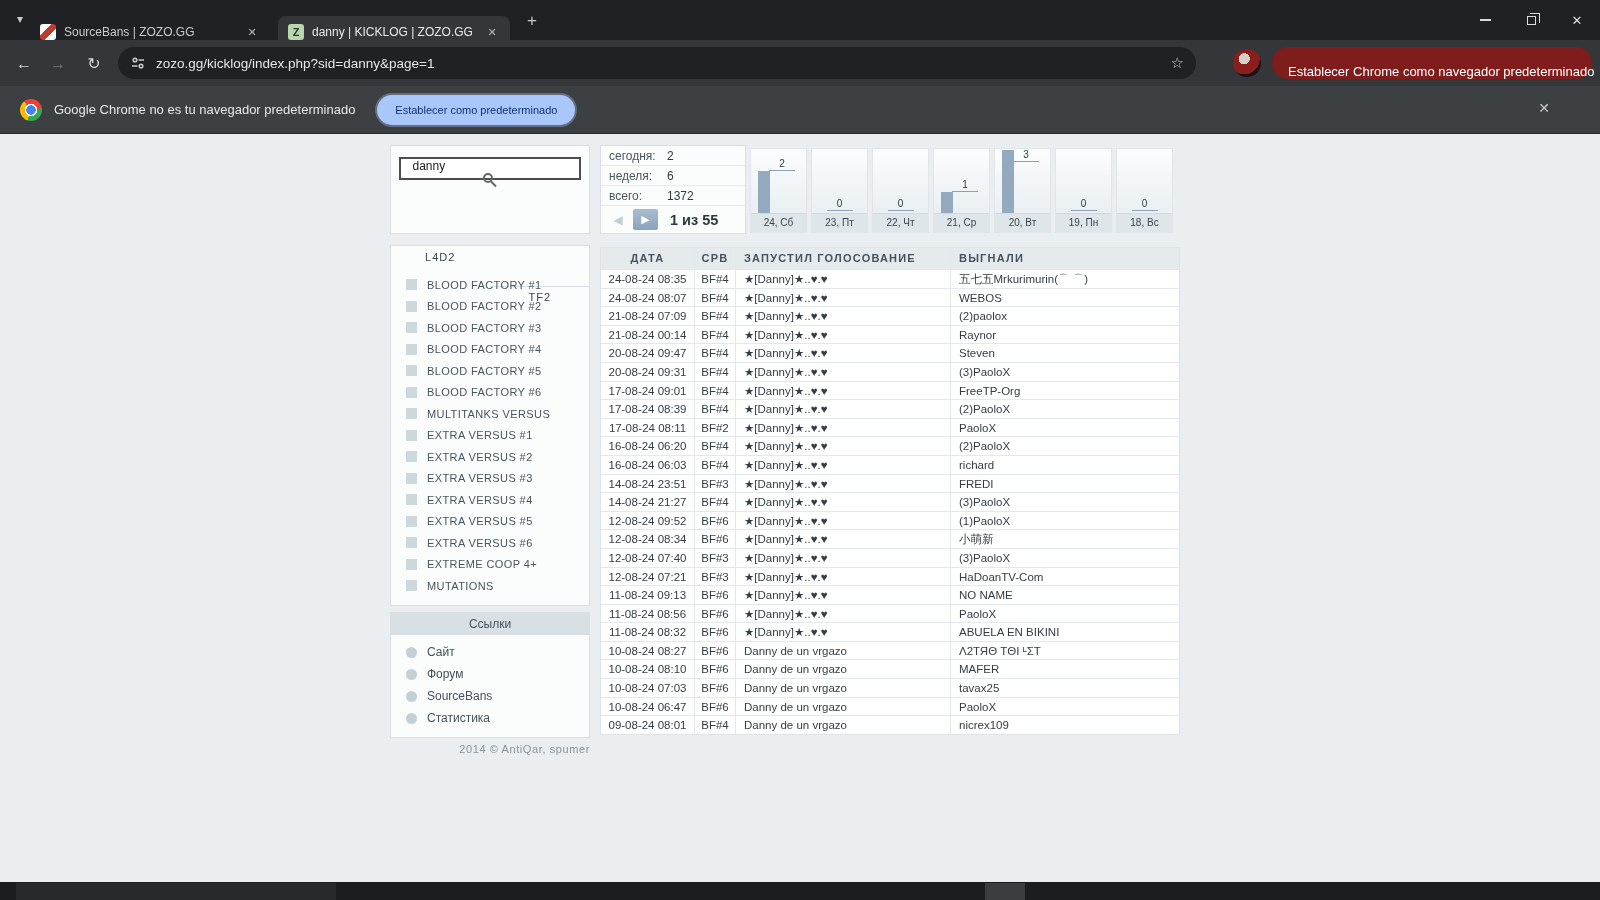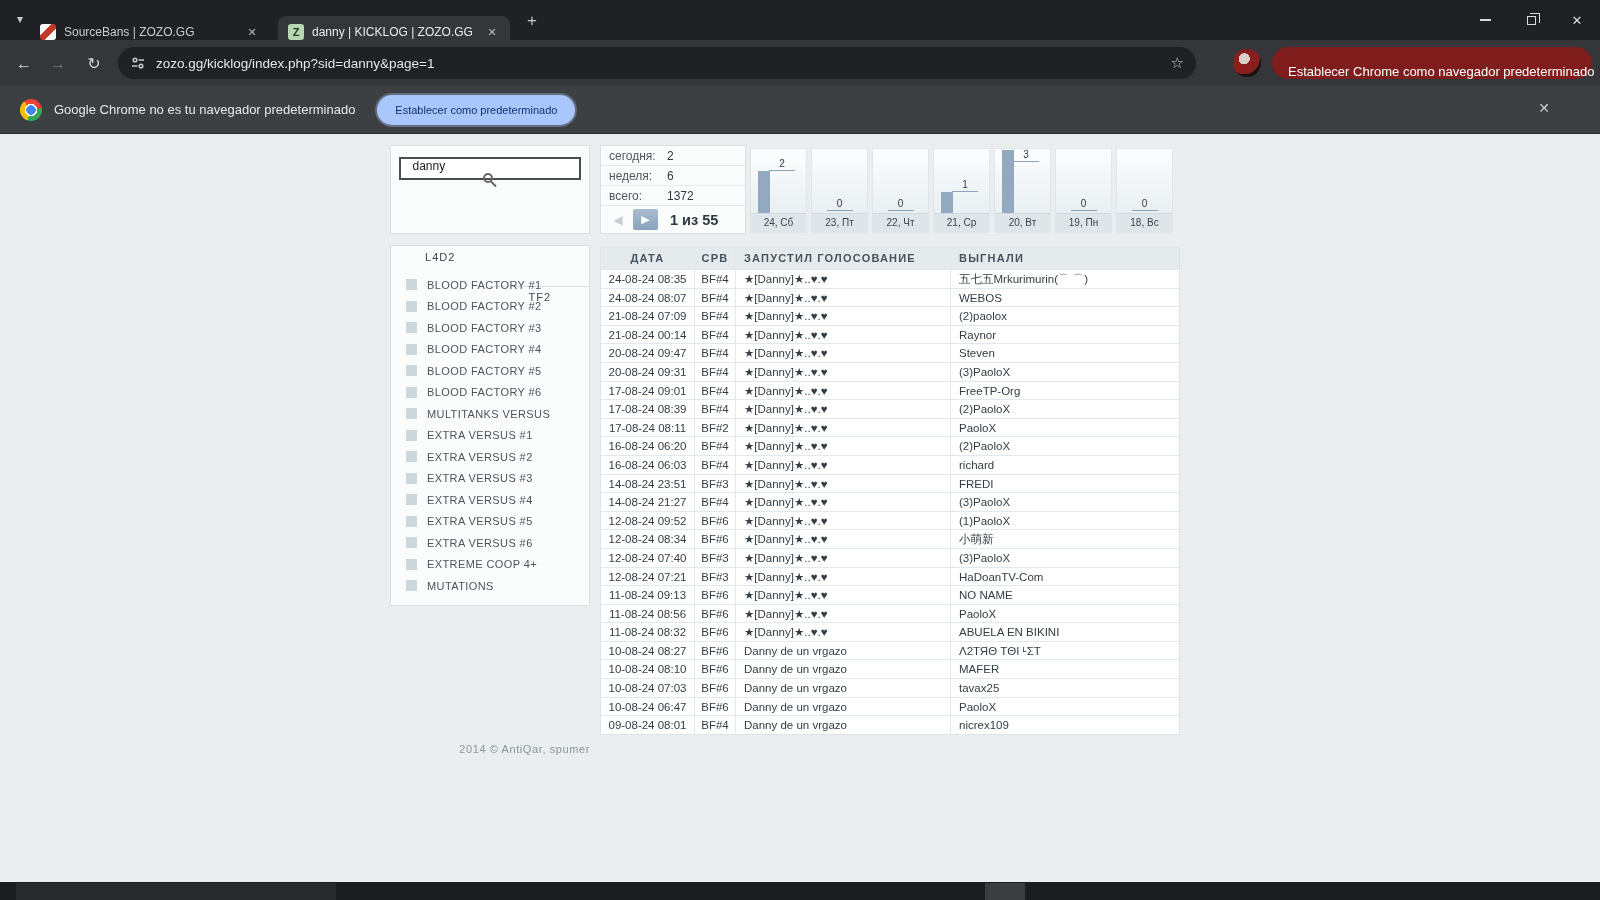--- a/index.html
+++ b/index.html
@@ -343,20 +343,41 @@
             <div class="srv-bullet"></div>
             <div class="srv-label">EXTREME COOP 4+</div>
           </div>
           <div class="srv-item">
             <div class="srv-bullet"></div>
             <div class="srv-label">MUTATIONS</div>
           </div>
         </div>
     </div>
 
+    <div class="panel links-box">
+      <div class="links-header">Ссылки</div>
+      <div class="link-list">
+          <div class="link-item">
+            <div class="link-bullet"></div>
+            <div class="link-label">Сайт</div>
+          </div>
+          <div class="link-item">
+            <div class="link-bullet"></div>
+            <div class="link-label">Форум</div>
+          </div>
+          <div class="link-item">
+            <div class="link-bullet"></div>
+            <div class="link-label">SourceBans</div>
+          </div>
+          <div class="link-item">
+            <div class="link-bullet"></div>
+            <div class="link-label">Статистика</div>
+          </div>
+        </div>
+    </div>
 
     <div class="page-footer">2014 © AntiQar, spumer</div>
 
     <div class="tbl">
       <div class="t-head">
           <div class="c-date">ДАТА</div>
           <div class="c-srv">СРВ</div>
           <div class="c-kicker">ЗАПУСТИЛ ГОЛОСОВАНИЕ</div>
           <div class="c-kicked">ВЫГНАЛИ</div>
         </div>

